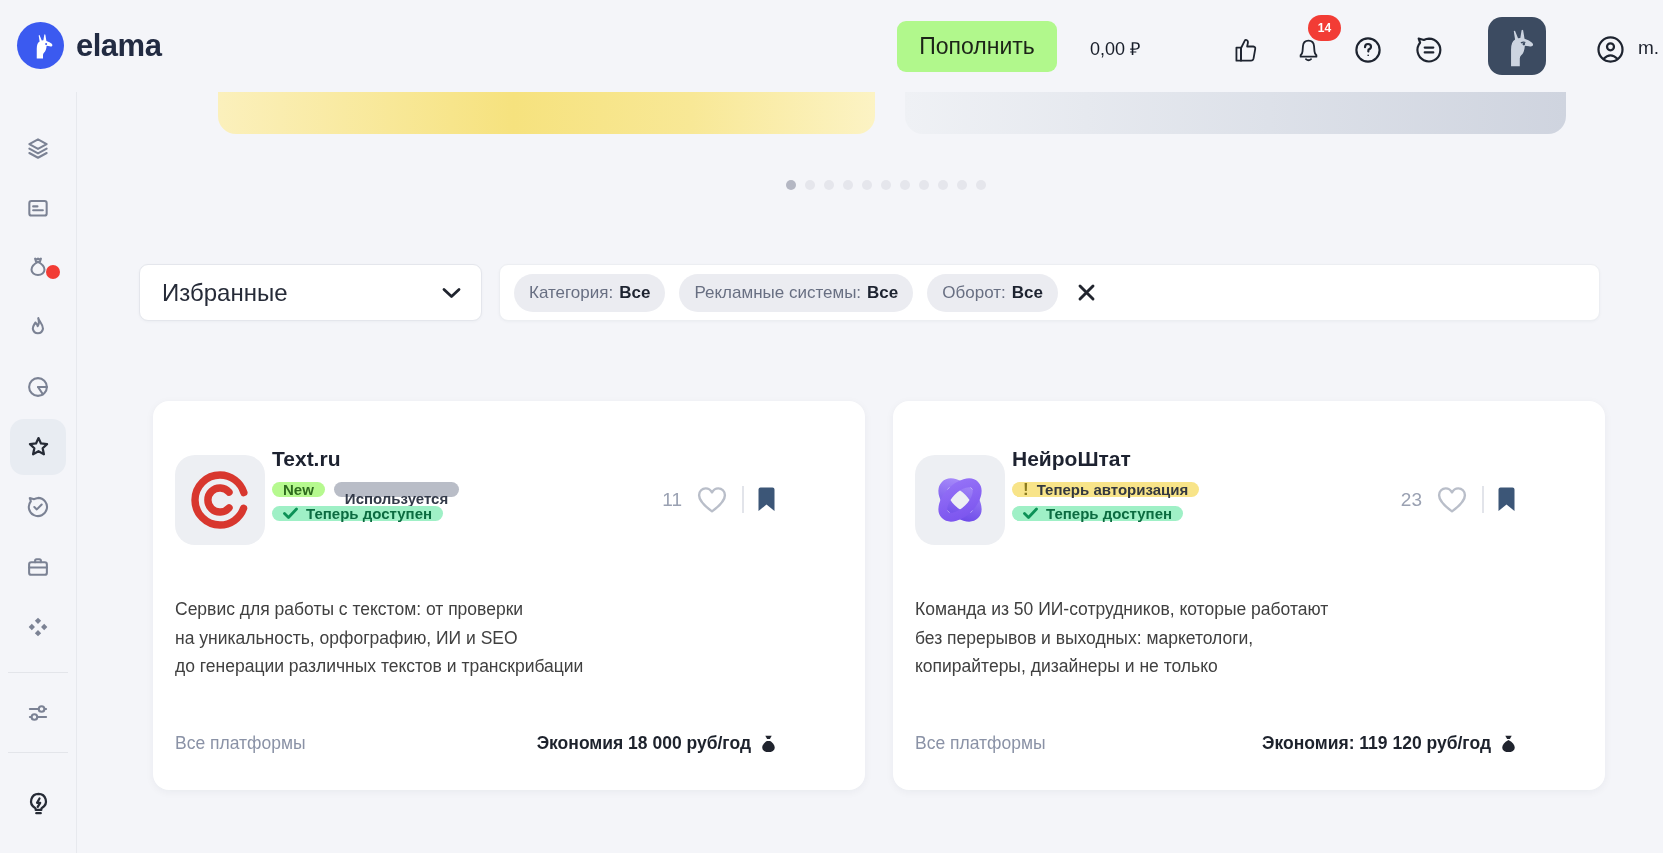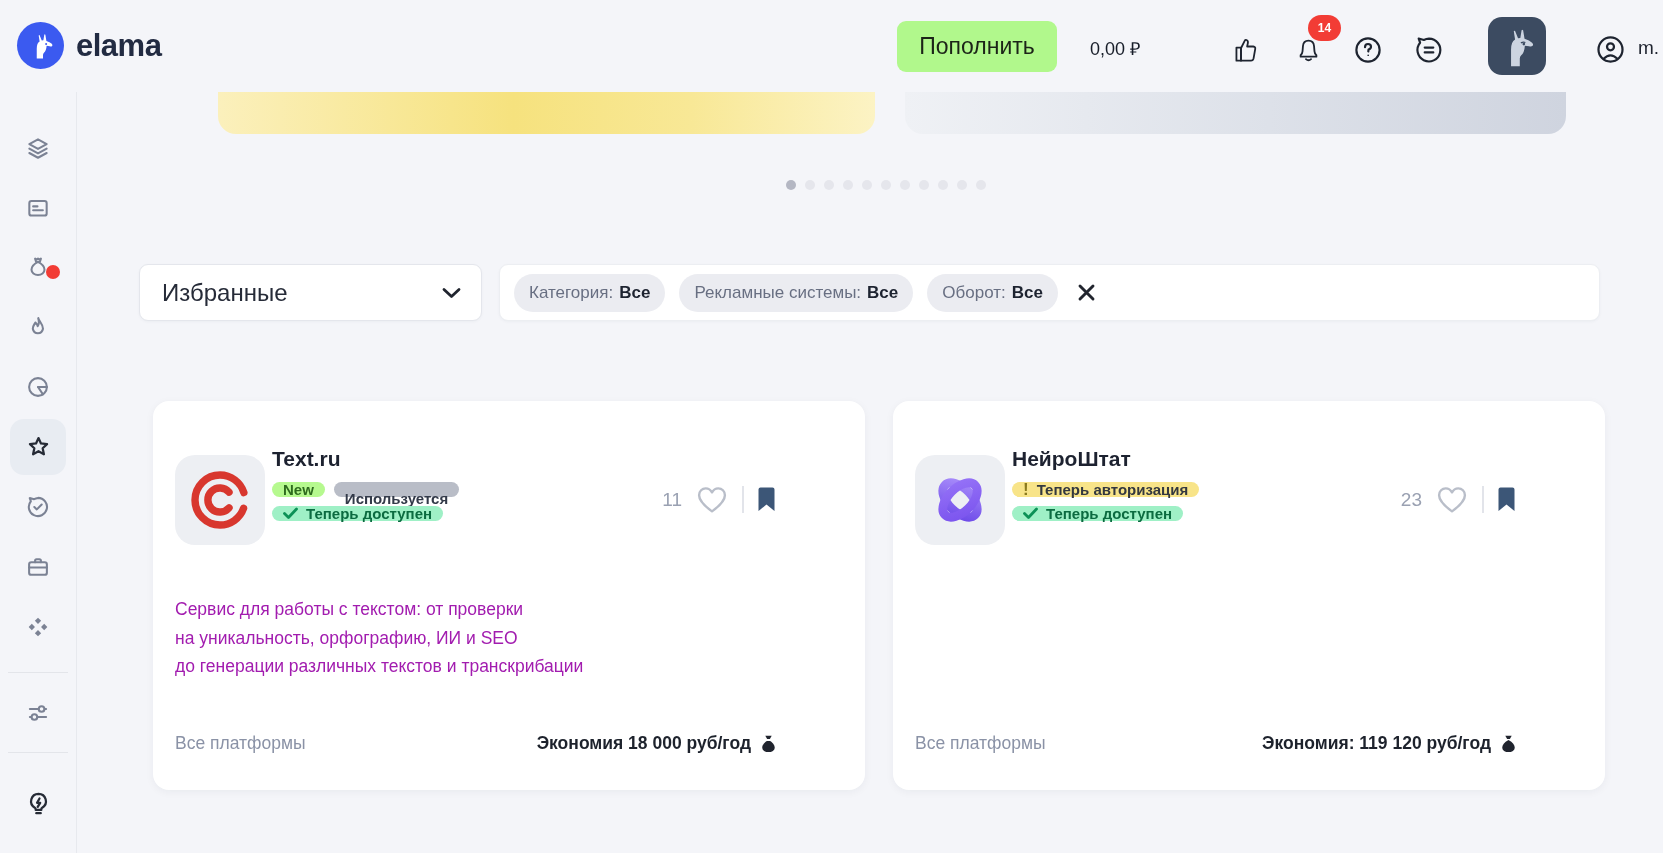--- a/index.html
+++ b/index.html
@@ -61,21 +61,21 @@
   .badge.avail { background:#9ff0c6; color:#0b6b40; }
   .badge.avail svg { stroke:#0b9156; }
   .badge.warn { background:#f8e489; color:#33383f; }
   .badge.warn .excl { color:#8a7a1e; font-size:17px; font-weight:800; }
   .badge svg { fill:none; stroke-width:2.8; stroke-linecap:round; stroke-linejoin:round; }
   .card-actions { position:absolute; left:468px; top:83px; display:flex; align-items:center; gap:13px; }
   .likes { font-size:19px; color:#9aa1b2; min-width:24px; text-align:right;margin-left:37px; }
   .heart { cursor:pointer; display:flex; }
   .v-div { width:2px; height:27px; background:#e2e4ea; }
   .bmk { cursor:pointer; display:flex; }
-  .card-desc { position:absolute; left:22px; top:194px; width:600px; font-size:17.5px; line-height:28.5px; color:#a21caf; white-space:pre-line; }
+  .card-desc { position:absolute; left:22px; top:194px; width:600px; font-size:17.5px; line-height:28.5px; color:#404040; white-space:pre-line; }
   .card-foot { position:absolute; left:22px; right:88px; top:332px; display:flex; align-items:center; justify-content:space-between; }
   .platforms { font-size:17.5px; color:#8a92a6; }
   .savings { display:flex; align-items:center; gap:9px; font-size:17.5px; font-weight:700; color:#1d222c; }
 </style>
 </head>
 <body>
 
 <div id="app">
 
   <div class="header">
@@ -355,20 +355,23 @@
             <path d="M16 26.5 C7.6 20.3 3.5 15.6 3.5 10.8 C3.5 6.9 6.5 4.2 9.9 4.2 C12.5 4.2 14.8 5.8 16 8.1 C17.2 5.8 19.5 4.2 22.1 4.2 C25.5 4.2 28.5 6.9 28.5 10.8 C28.5 15.6 24.4 20.3 16 26.5 Z" fill="none" stroke="#b9bec9" stroke-width="2.3" stroke-linejoin="round"></path>
           </svg>
       </span>
       <span class="v-div"></span>
       <span class="bmk">
         <svg width="19" height="25" viewBox="0 0 19 25">
             <path d="M1.5 2.5 Q1.5 0.5 3.5 0.5 h12 Q17.5 0.5 17.5 2.5 V24 L9.5 17.6 L1.5 24 Z" fill="#3c5677"></path>
           </svg>
       </span>
     </div>
+    <div class="card-desc">Команда из 50 ИИ-сотрудников, которые работают
+без перерывов и выходных: маркетологи,
+копирайтеры, дизайнеры и не только</div>
     <div class="card-foot">
       <span class="platforms">Все платформы</span>
       <span class="savings">
         <span>Экономия: 119 120 руб/год</span>
         <svg width="17" height="17" viewBox="0 0 16 16">
           <path d="M5 0.8 h6 l-1.7 3 H6.7 Z" fill="#20242e"></path>
           <path d="M8 4.6 C3.9 6.8 2.1 9.5 2.1 11.9 a5.9 4.4 0 0 0 11.8 0 c0-2.4-1.8-5.1-5.9-7.3 Z" fill="#20242e"></path>
         </svg>
       </span>
     </div>

